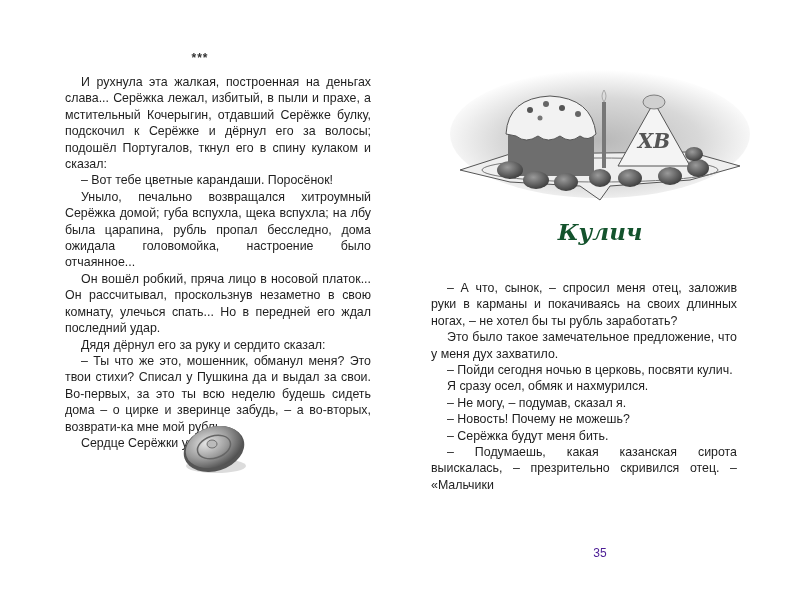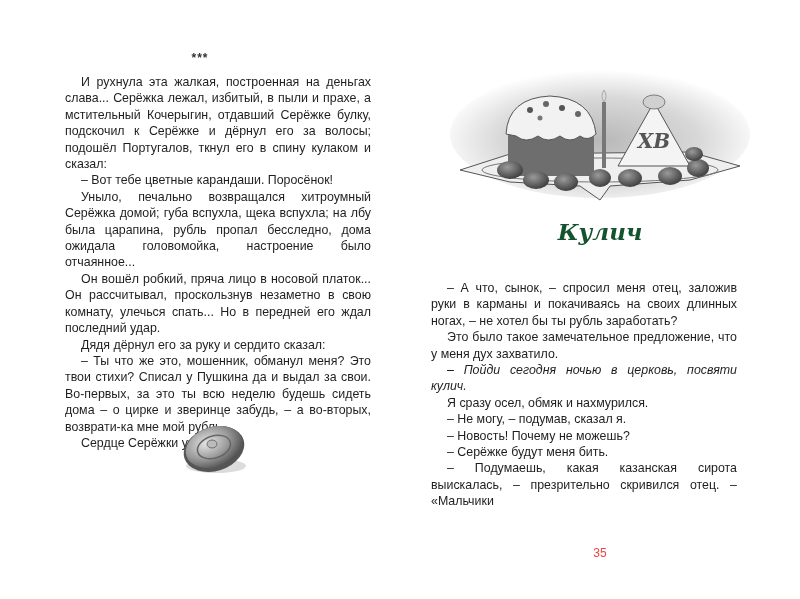--- a/index.html
+++ b/index.html
@@ -8,21 +8,21 @@
   .page { position:absolute; top:0; height:599px; }
   #left-page { left:0; width:400px; }
   #right-page { left:400px; width:400px; }
   .text-block { position:absolute; font-size:12.4px; line-height:16.4px; text-align:justify; }
   #left-text { left:65px; top:74px; width:306px; }
   #right-text { left:431px; top:263px; width:306px;margin-top:17px; }
   .para { margin:0; text-indent:16px; }
   .stars { position:absolute; left:0; width:400px; top:51px; text-align:center; font-weight:bold; font-size:12px; letter-spacing:1px; color:#333; }
   .chapter-title { position:absolute; left:400px; width:400px; top:218px; text-align:center;
      font-family:"DejaVu Serif", serif; font-style:italic; font-weight:bold; font-size:23px; color:#14532d; }
-  .page-number { position:absolute; left:400px; width:400px; top:546px; text-align:center; font-size:12px; color:#ef4444; }
+  .page-number { position:absolute; left:400px; width:400px; top:546px; text-align:center; font-size:12px; color:#4c1d95; }
   .illustration { position:absolute; }
   #coin { left:178px; top:418px; width:72px; height:58px; }
   #kulich-illustration { left:450px; top:62px; width:300px; height:140px; }
 </style>
 </head>
 <body>
 
 <div id="left-page" class="page"></div>
 <div id="right-page" class="page"></div>
 
@@ -88,21 +88,21 @@
   <ellipse cx="220" cy="114" rx="12" ry="9" fill="url(#egg)"></ellipse>
   <ellipse cx="248" cy="106" rx="11" ry="9" fill="url(#egg)"></ellipse>
   <ellipse cx="244" cy="92" rx="9" ry="7" fill="url(#egg)"></ellipse>
 </svg>
 
 <div class="chapter-title">Кулич</div>
 
 <div id="right-text" class="text-block">
   <p class="para" lang="ru" style="hyphens:auto;">– А что, сынок, – спросил меня отец, заложив руки в карманы и покачиваясь на своих длинных ногах, – не хотел бы ты рубль заработать?</p>
   <p class="para">Это было такое замечательное предложение, что у меня дух захватило.</p>
-  <p class="para" lang="ru" style="hyphens:auto;font-style:italic;">– Пойди сегодня ночью в церковь, посвяти кулич.</p>
+  <p class="para" lang="ru" style="hyphens:auto;">– Пойди сегодня ночью в церковь, посвяти кулич.</p>
   <p class="para">Я сразу осел, обмяк и нахмурился.</p>
   <p class="para">– Не могу, – подумав, сказал я.</p>
   <p class="para">– Новость! Почему не можешь?</p>
-  <p class="para">– Серёжке будут меня бить.</p>
+  <p class="para">– Серёжка будут меня бить.</p>
   <p class="para" lang="ru" style="hyphens:auto;">– Подумаешь, какая казанская сирота выискалась, – презрительно скривился отец. – «Мальчики</p>
 </div>
 
 <div class="page-number">35</div>
 
 </body></html>

